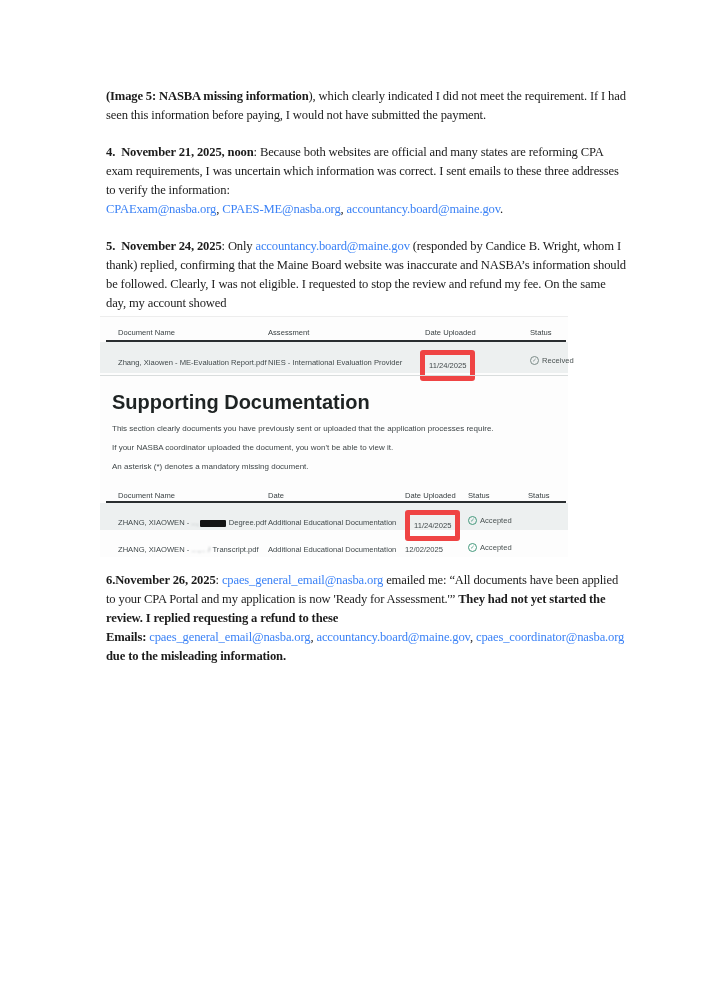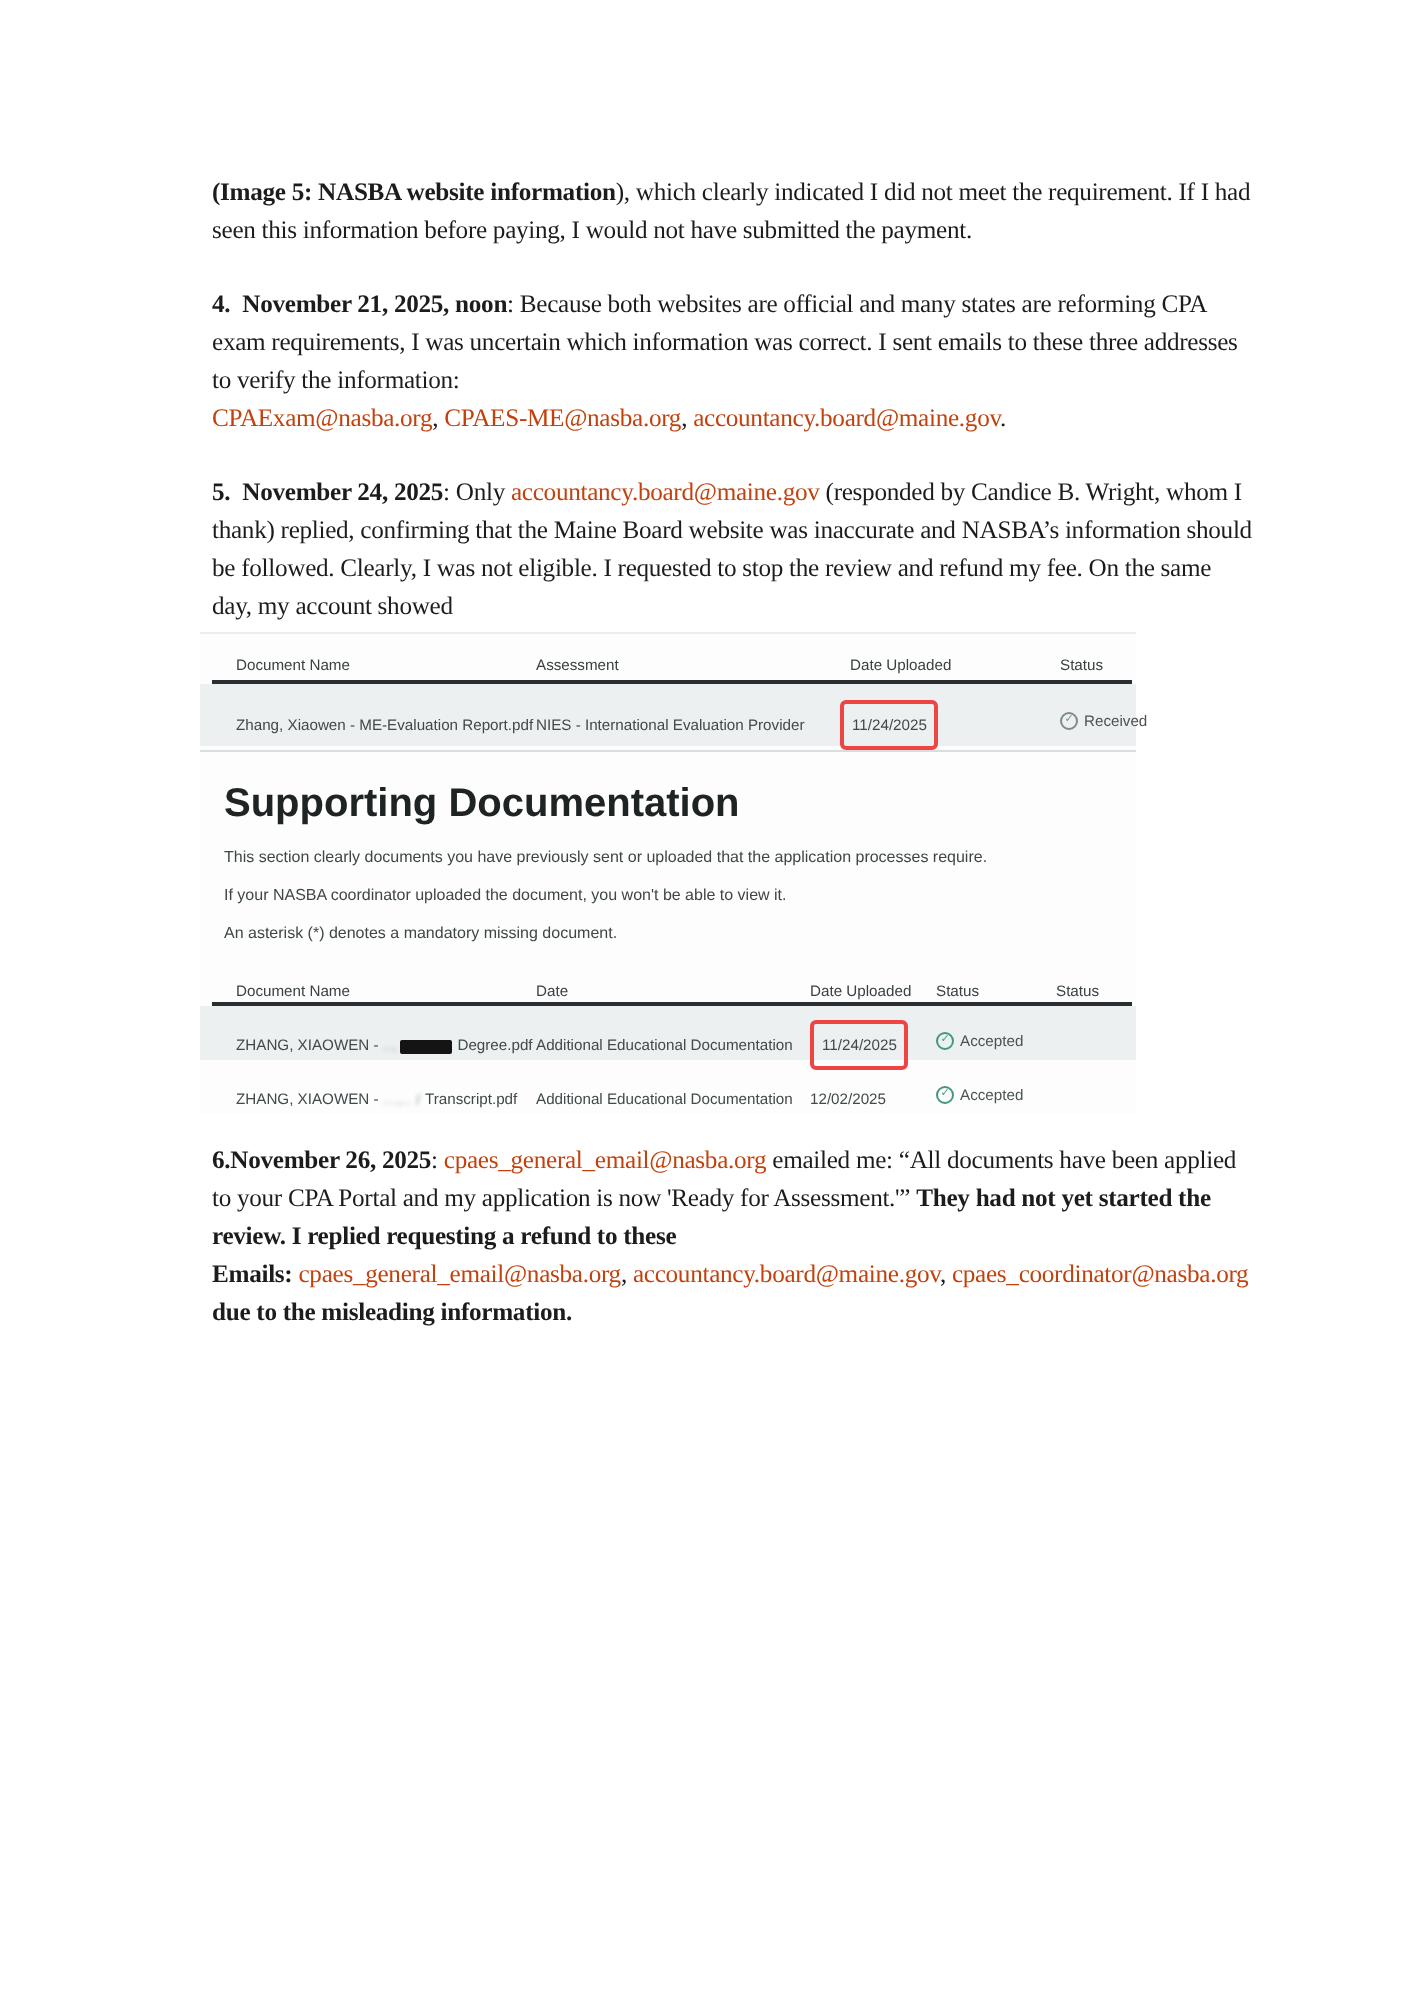--- a/index.html
+++ b/index.html
@@ -3,53 +3,53 @@
 <meta charset="utf-8">
 <style>
   html,body{margin:0;padding:0;background:#ffffff;}
   .page{position:relative;width:707px;height:1000px;background:#ffffff;overflow:hidden;}
   .doc{position:absolute;left:106px;top:87px;width:520px;
        font-family:"Liberation Serif",serif;font-size:12.6px;line-height:19px;
        color:#1c1c1c;letter-spacing:-0.15px;}
   .para{margin:0 0 18px 0;}
   .seg-bold{font-weight:bold;}
   .seg-normal{font-weight:normal;}
-  .seg-link{color:#c2410c;}
+  .seg-link{color:#3b82f6;}
   
   .shot{position:relative;width:468px;height:240px;margin:-15px 0 14px -6px;
         font-family:"Liberation Sans",sans-serif;background:#fdfdfd;
         border-top:1px solid #ededed;letter-spacing:0;}
   .cell{position:absolute;font-size:7.6px;color:#41494b;white-space:nowrap;}
   .hdr{color:#3a4143;}
   .darkline{position:absolute;left:6px;right:2px;height:2px;background:#2a2e30;}
   .rowband{position:absolute;left:0;right:0;background:#edf0f0;}
   .divline{position:absolute;left:0;right:0;height:1px;background:#d9dddd;}
   .sd-title{position:absolute;left:12px;font-size:20px;font-weight:bold;color:#1e2323;}
   .sd-desc{position:absolute;left:12px;font-size:8px;color:#3f4648;white-space:nowrap;}
-  .redbox{border:2px solid #ef4444;border-radius:3px;padding:1px 4px 1px 4px;}
+  .redbox{border:5px solid #ef4444;border-radius:3px;padding:1px 4px 1px 4px;}
   .status{display:inline-flex;align-items:center;gap:3px;justify-content:space-between;}
   .chk{display:inline-flex;align-items:center;justify-content:center;
        width:7px;height:7px;border:1px solid currentColor;border-radius:50%;
        font-size:5.5px;line-height:1;flex:0 0 auto;}
   .chk::before{content:"✓";}
   .st-received{color:#7c8c89;}
   .st-accepted{color:#44997c;}
   .st-label{color:#4a5252;}
   .redact{display:inline-block;width:26px;height:7px;background:#141414;
           vertical-align:middle;margin:0 1px;border-radius:1px;}
   .blurred{filter:blur(1px);color:#7d868a;font-size:6.8px;letter-spacing:0.5px;}
 </style>
 </head>
 <body>
 
 <div class="page">
   <div class="doc">
 
     <div id="paras-top">
-        <p class="para"><span class="seg-bold">(Image 5: NASBA website information</span><span class="seg-normal">), which clearly indicated I did not meet the requirement. If I had seen this information before paying, I would not have submitted the payment.</span></p>
+        <p class="para"><span class="seg-bold">(Image 5: NASBA missing information</span><span class="seg-normal">), which clearly indicated I did not meet the requirement. If I had seen this information before paying, I would not have submitted the payment.</span></p>
         <p class="para"><span class="seg-bold">4.&nbsp; November 21, 2025, noon</span><span class="seg-normal">: Because both websites are official and many states are reforming CPA exam requirements, I was uncertain which information was correct. I sent emails to these three addresses to verify the information:</span><br><span class="seg-link">CPAExam@nasba.org</span><span class="seg-normal">, </span><span class="seg-link">CPAES-ME@nasba.org</span><span class="seg-normal">, </span><span class="seg-link">accountancy.board@maine.gov</span><span class="seg-normal">.</span></p>
         <p class="para"><span class="seg-bold">5.&nbsp; November 24, 2025</span><span class="seg-normal">: Only </span><span class="seg-link">accountancy.board@maine.gov</span><span class="seg-normal"> (responded by Candice B. Wright, whom I thank) replied, confirming that the Maine Board website was inaccurate and NASBA’s information should be followed. Clearly, I was not eligible. I requested to stop the review and refund my fee. On the same day, my account showed</span></p>
       </div>
 
     <div class="shot">
 
       <div>
         <div class="cell hdr" style="left:18px;top:6px">Document Name</div>
         <div class="cell hdr" style="left:168px;top:6px">Assessment</div>
         <div class="cell hdr" style="left:325px;top:6px">Date Uploaded</div>

